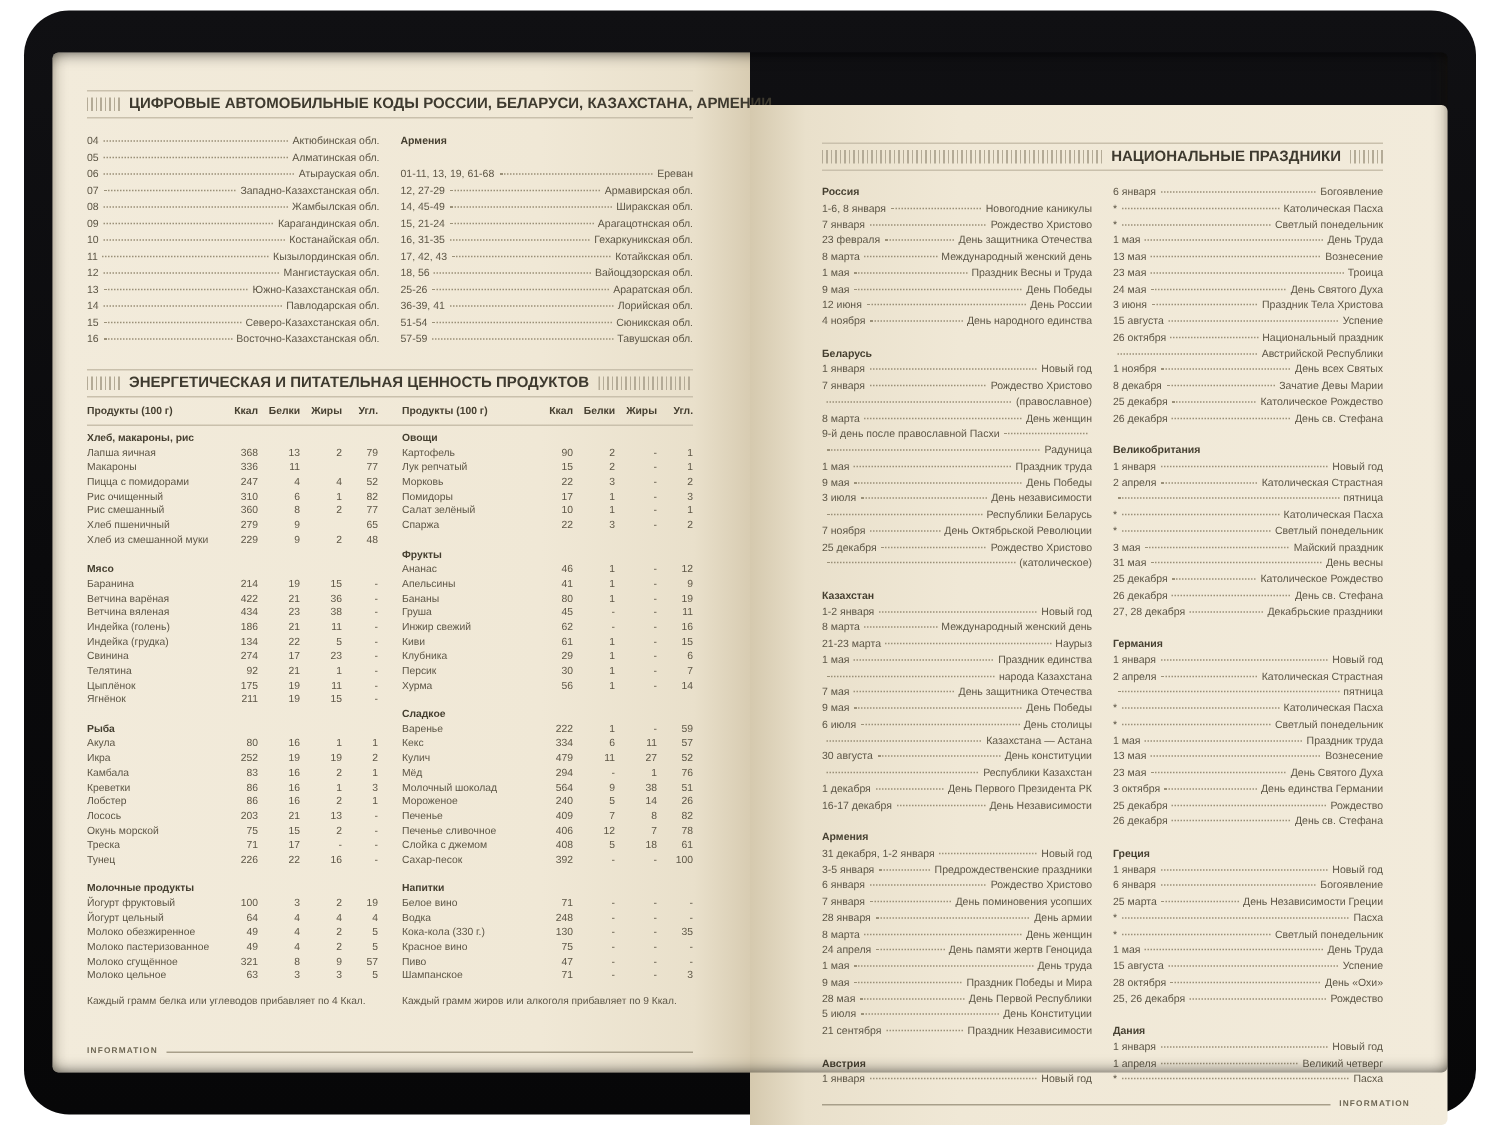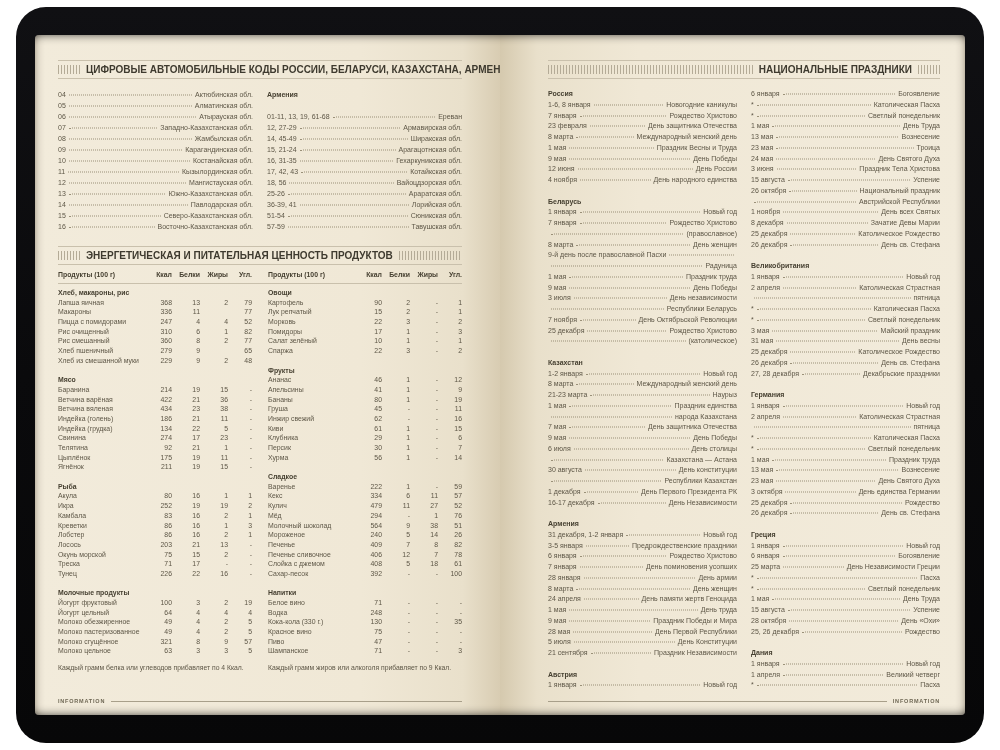--- a/index.html
+++ b/index.html
@@ -21,21 +21,21 @@
     box-shadow: inset 0 8px 10px -8px rgba(0,0,0,.65), inset 0 -8px 10px -8px rgba(0,0,0,.65),
                 inset 8px 0 10px -8px rgba(40,30,10,.4), inset -8px 0 10px -8px rgba(40,30,10,.4);
   }
   .page { width:465px; height:680px; position:relative; box-sizing:border-box; }
   .page.pleft {
     background:linear-gradient(90deg,#f2ebdb 0%,#f0e8d6 70%,#e9e0cb 92%,#d8ccb2 100%);
     padding:25px 38px 0 23px; border-radius:4px 0 0 4px;
   }
   .page.pright {
     background:linear-gradient(270deg,#f2ebdb 0%,#f0e8d6 70%,#e9e0cb 92%,#d5c9ae 100%);
-    padding:25px 25px 0 48px; border-radius:0 4px 4px 0;
+    padding:25px 43px 0 48px; border-radius:0 4px 4px 0;margin-top:35px;
   }
   .band {
     display:flex; align-items:center; gap:6px;
     border-top:1px solid #c9c0ac; border-bottom:1px solid #c9c0ac; padding:3px 0;
   }
   .band h2 {
     margin:0; font-size:10px; font-weight:bold; color:#3e3a2f; white-space:nowrap; letter-spacing:0;
   }
   .hatch {
     height:9px;

